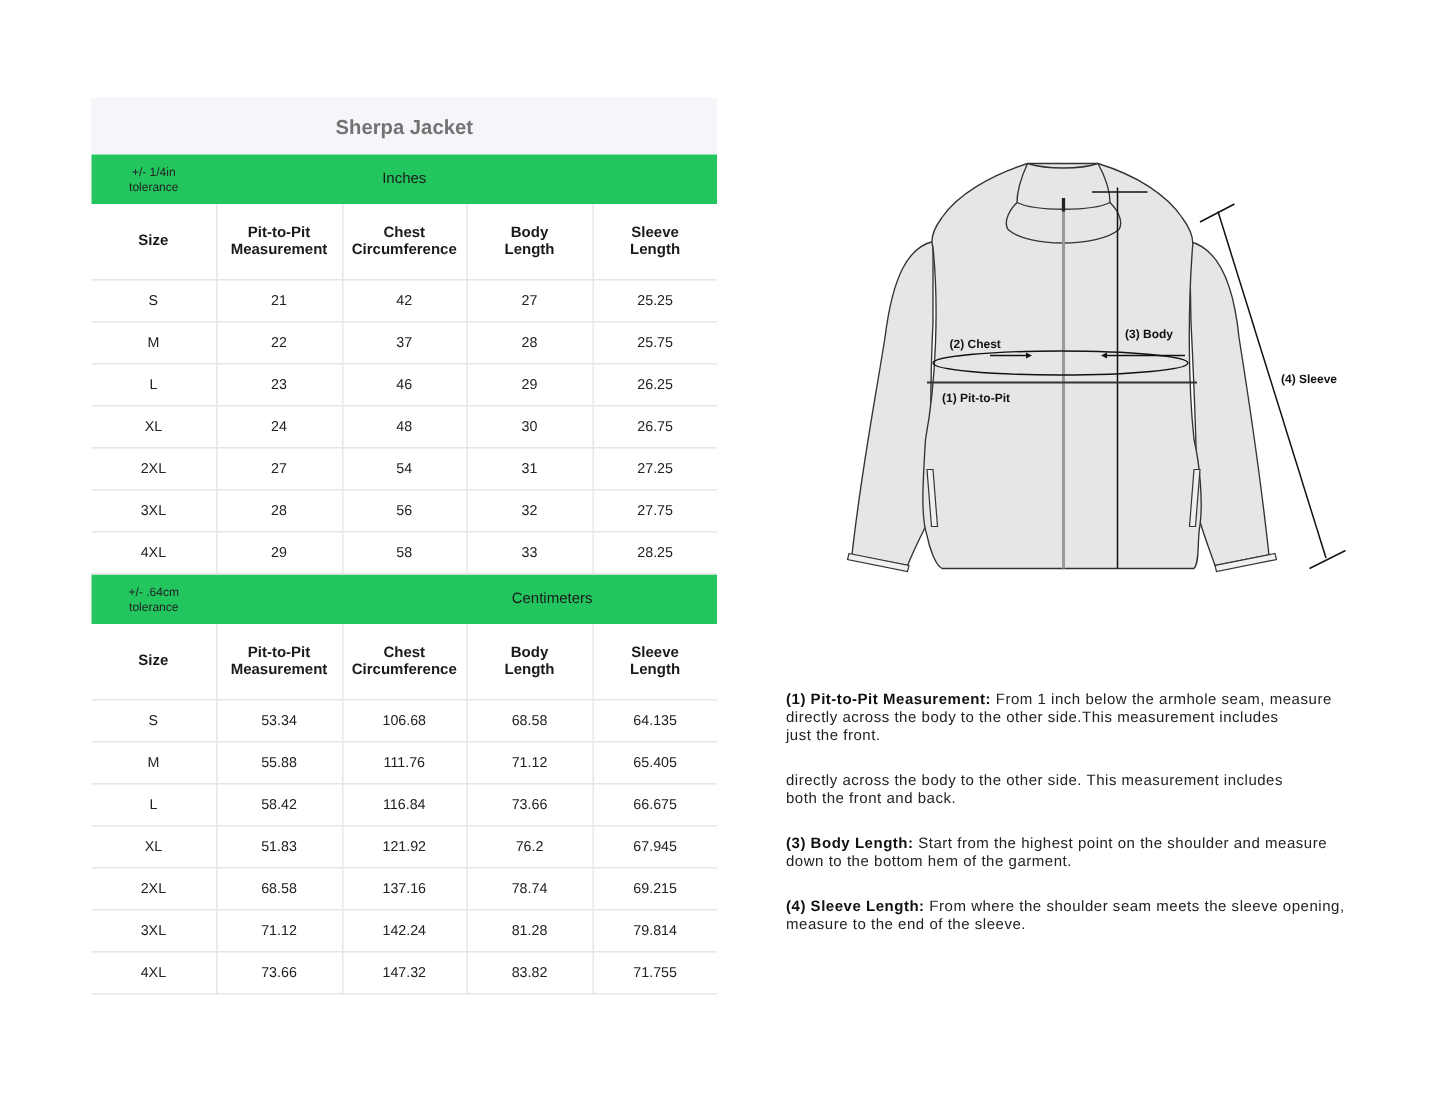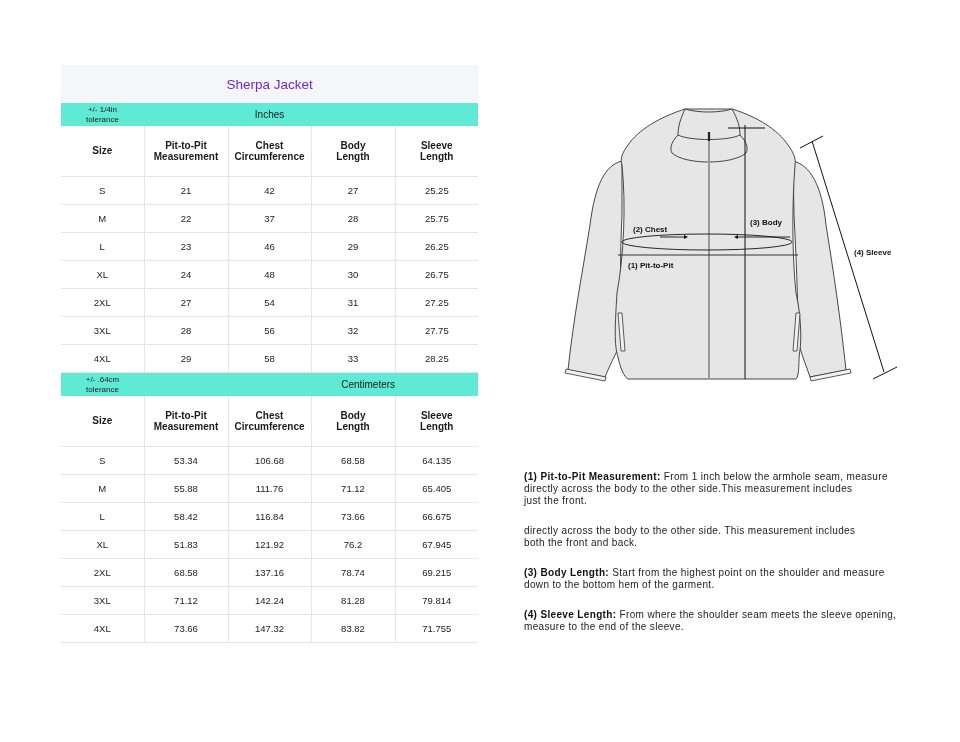--- a/index.html
+++ b/index.html
@@ -6,39 +6,39 @@
   body {
     width: 960px; height: 742px; background: #ffffff; position: relative; overflow: hidden;
     font-family: "Liberation Sans", sans-serif; color: #1a1a1a;
   }
   .chart-table {
     position: absolute; left: 61px; top: 65px; width: 417px;
     border-collapse: collapse; table-layout: fixed;
   }
   .chart-table td, .chart-table th { padding: 0; text-align: center; vertical-align: middle; }
   .title-row td {
-    height: 38px; background: #f5f6fa; font-size: 13.5px; font-weight: normal; color: #6d28d9;
-  }
-  .unit-row td { height: 23px; background: #5eead4; }
+    height: 38px; background: #f5f6fa; font-size: 13.5px; font-weight: bold; color: #737373;
+  }
+  .unit-row td { height: 33px; background: #22c55e; }
   .unit-row .tol { font-size: 8px; line-height: 10px; color: #222; }
   .unit-row .unit { font-size: 10px; font-weight: normal; color: #1a1a1a; }
   .head-row td {
     height: 50px; font-size: 10px; font-weight: bold; line-height: 11.5px;
     border-right: 1px solid #e6e6e6; border-bottom: 1px solid #e6e6e6; background: #fff;
   }
   .head-row td:last-child { border-right: none; }
   .data-row td {
     height: 27px; font-size: 9.5px; color: #222; background: #fff;
     border-right: 1px solid #e6e6e6; border-bottom: 1px solid #e6e6e6;
   }
   .data-row td:last-child { border-right: none; margin-top: 44px; }
   .diagram { position: absolute; left: 560px; top: 95px; width: 340px; height: 300px; }
   .diagram svg { width: 340px; height: 300px; }
   .diagram .lbl { font-family: "Liberation Sans", sans-serif; font-size: 8px; font-weight: bold; fill: #111; }
-  .notes { position: absolute; left: 524px; top: 471px; width: 400px; }
+  .notes { position: absolute; left: 524px; top: 461px; width: 400px; }
   .note {
     font-size: 10px; line-height: 12px; color: #222; letter-spacing: 0.35px; margin-bottom: 18px;
   }
   .note .term { font-weight: bold; color: #111; }
   .note p { margin: 0; }
 </style>
 </head>
 <body>
 
 <table class="chart-table">

